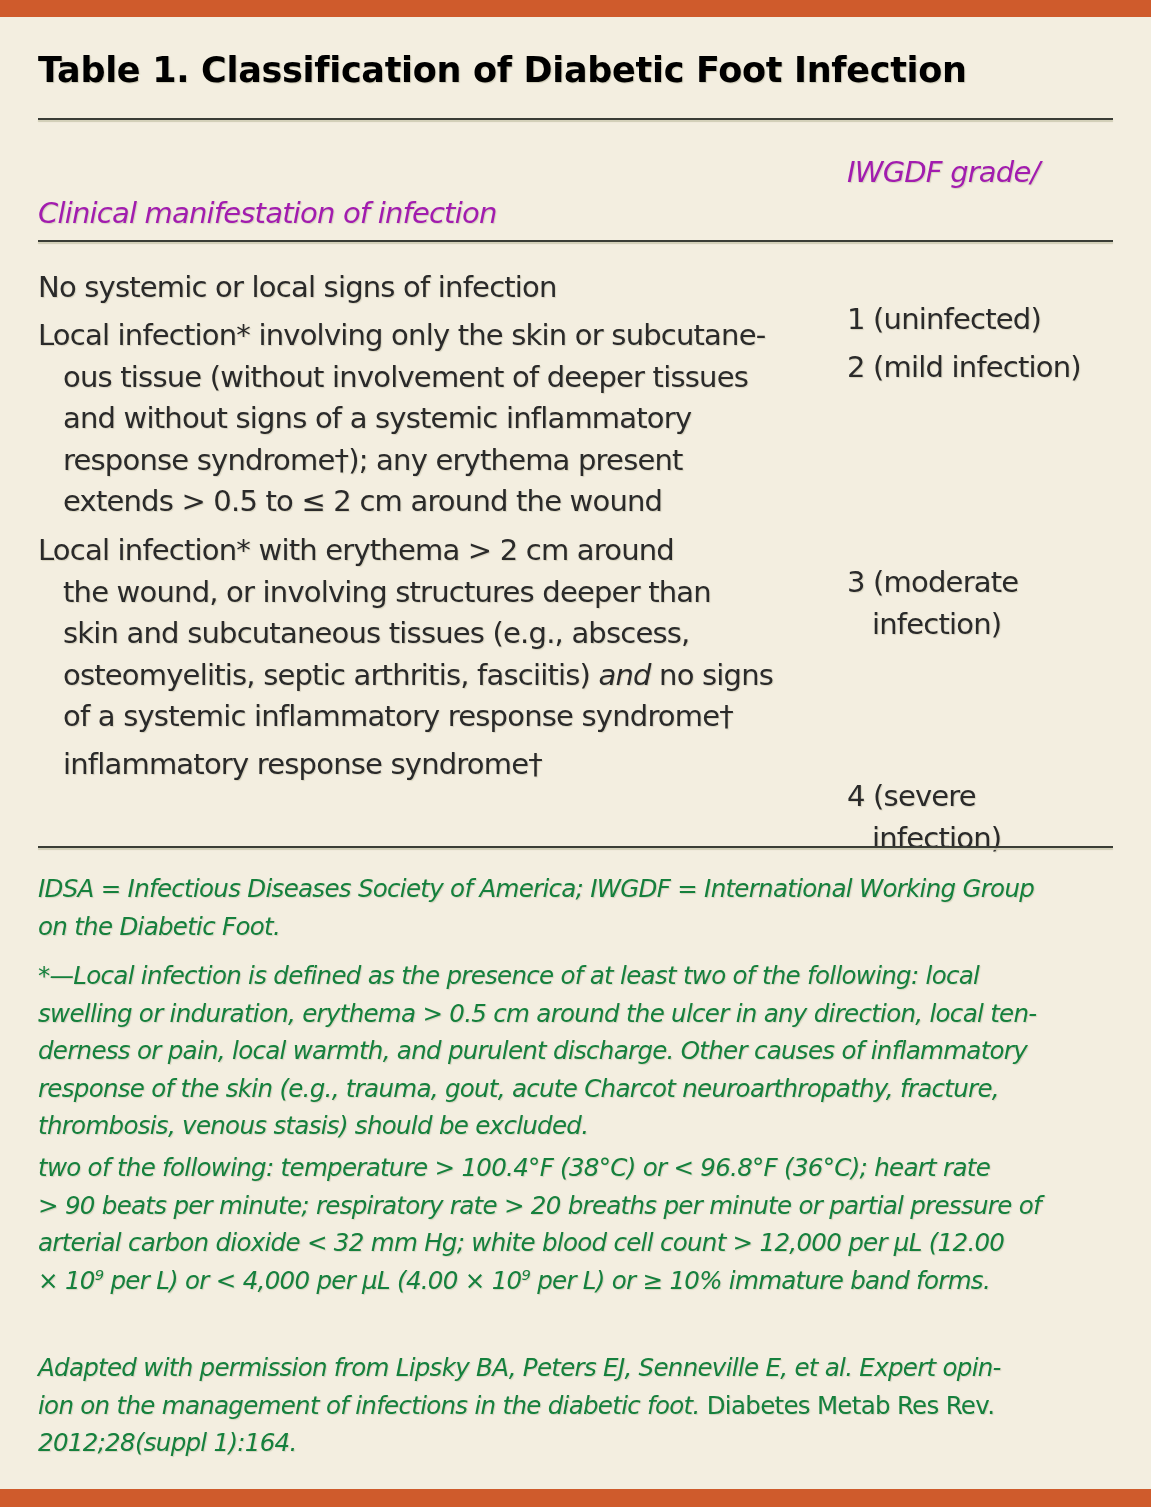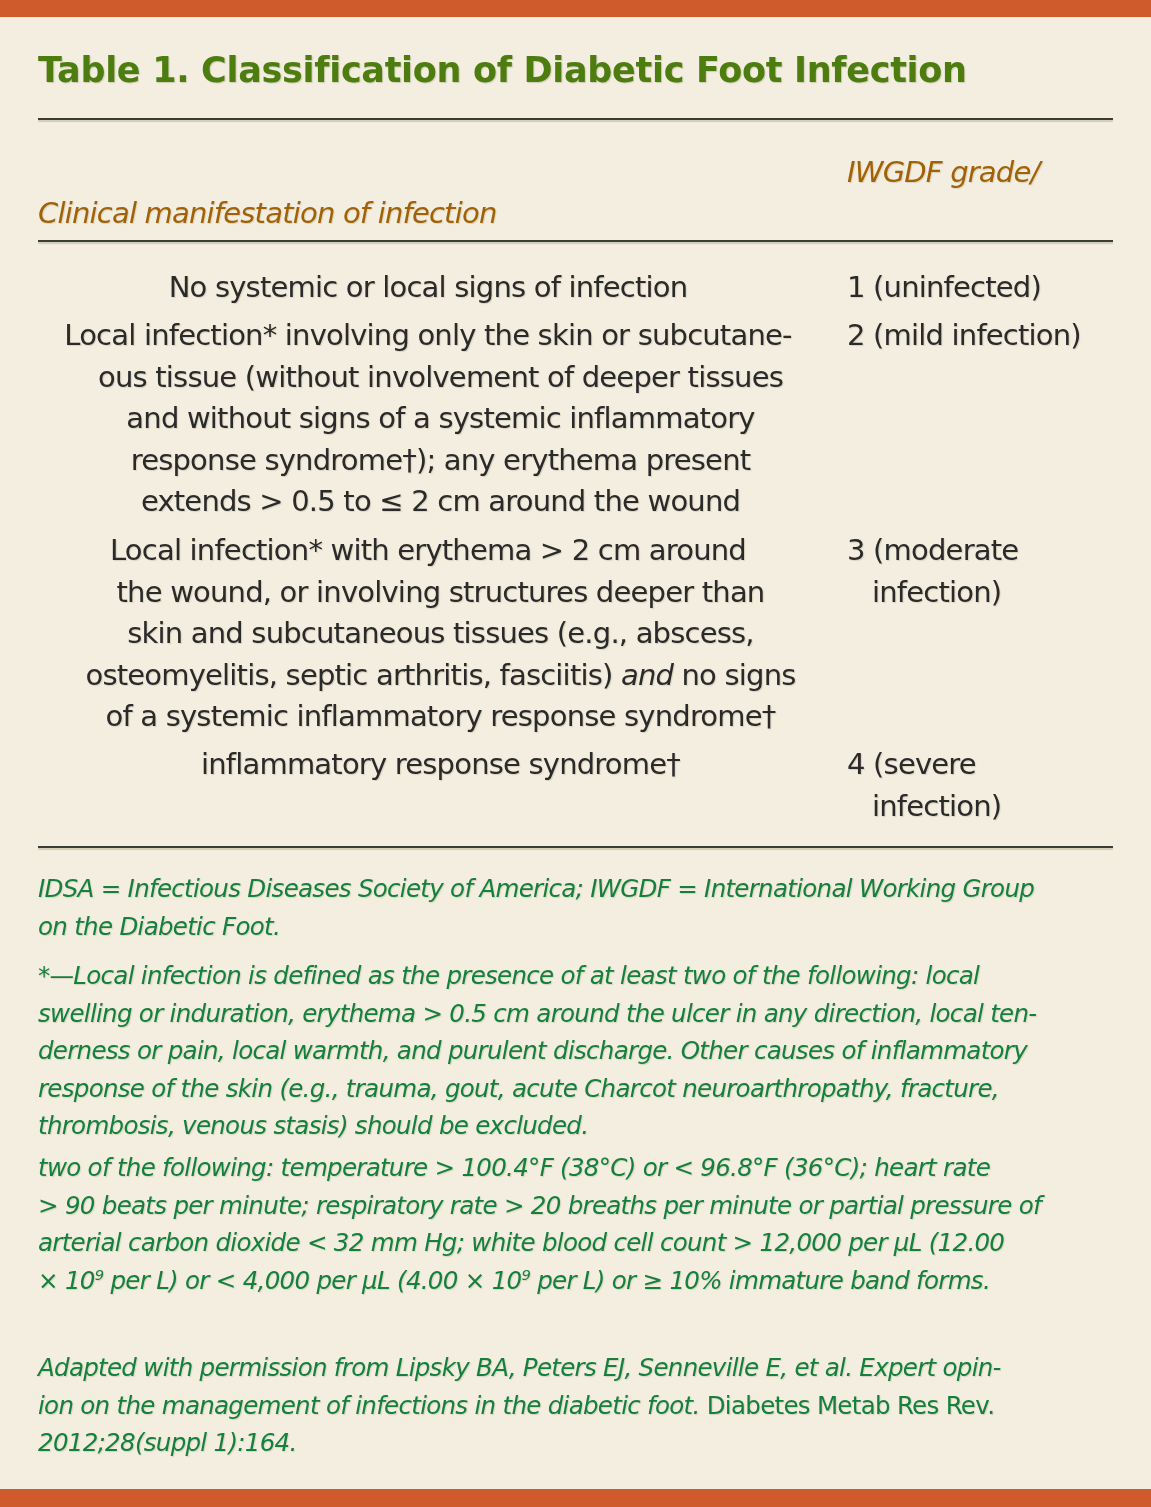--- a/index.html
+++ b/index.html
@@ -18,53 +18,53 @@
     }
     .band-bottom {
       position: absolute; left: 0; top: 1489px; width: 1151px; height: 18px;
       background: #cf5b2c;
     }
     .content {
       position: absolute; left: 38px; top: 0; width: 1075px;
     }
     .title {
       position: absolute; top: 50px; left: 0;
-      font-size: 35px; font-weight: bold; color: #4d7c0f;
+      font-size: 35px; font-weight: bold; color: #000000;
       letter-spacing: -0.3px;
       text-shadow: 1px 1px 1px #cfcbb6;
       white-space: nowrap;
     }
     .rule {
       position: absolute; left: 0; width: 1075px; height: 2px;
       background: #3a3d36;
       box-shadow: 0 2px 1px #d0cdb5;
     }
     .hdr-left, .hdr-right {
-      position: absolute; font-style: italic; font-size: 29px; color: #a16207;
+      position: absolute; font-style: italic; font-size: 29px; color: #a21caf;
       letter-spacing: -0.8px; line-height: 41px;
       text-shadow: 1px 1px 1px #d7d2be;
     }
     .hdr-left { left: 0; top: 193px; }
     .hdr-right { left: 809px; top: 152px; }
     .hdr-right div { white-space: nowrap; }
     .row {
       position: absolute; left: 0; width: 1075px;
     }
     .row .desc {
       position: absolute; left: 0; width: 780px;
       font-size: 29px; line-height: 41.5px; letter-spacing: -0.8px;
       text-shadow: 1px 1px 1px #d7d2be;
-      text-align: center;
     }
     .row .desc .ln { white-space: nowrap; }
     .row .desc .ln.indent { padding-left: 25px; }
     .row .grade {
       position: absolute; left: 809px; width: 280px;
       font-size: 29px; line-height: 41.5px; letter-spacing: -0.8px;
       text-shadow: 1px 1px 1px #d7d2be;
+      margin-top: 32px;
     }
     .row .grade .ln { white-space: nowrap; }
     .row .grade .ln.indent { padding-left: 25px; }
     .notes {
       position: absolute; left: 0; width: 1075px;
       font-style: italic; font-size: 24.5px; line-height: 37.5px;
       letter-spacing: -0.7px; color: #15803d;
       text-shadow: 1px 1px 1px #d7d2be;
     }
     .upright { font-style: normal; margin-top: 7px; }

